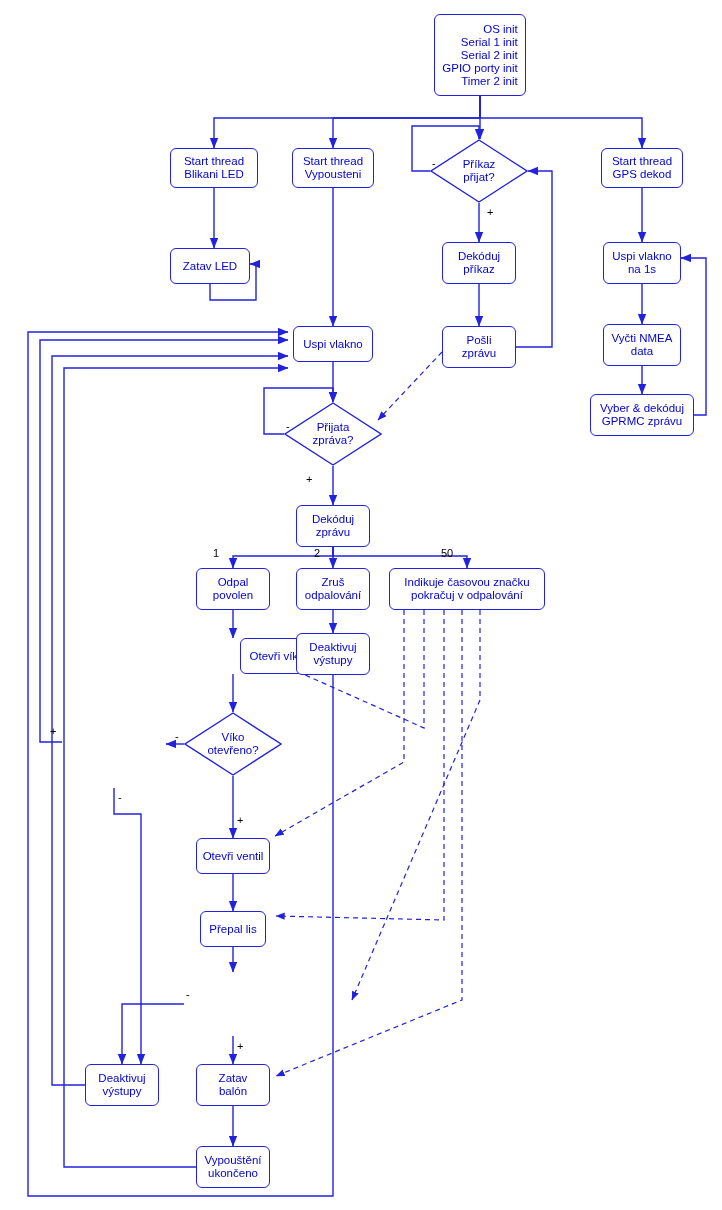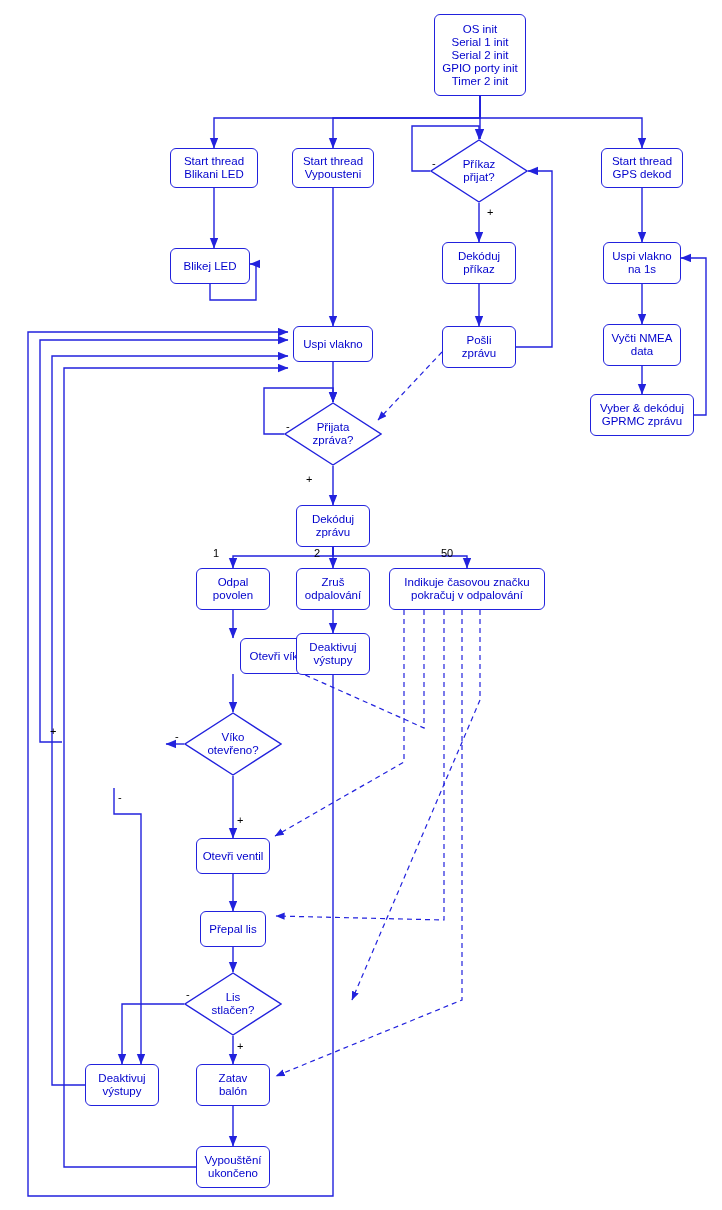--- a/index.html
+++ b/index.html
@@ -145,41 +145,41 @@
     <g stroke="#2222dd" stroke-width="1.2" fill="none" stroke-dasharray="5,4" marker-end="url(#arrow)">
       <path d="M442,352 L378,420"></path>
       <path d="M404,610 L404,762 L275,836"></path>
       <path d="M424,610 L424,728 L276,662"></path>
       <path d="M444,610 L444,920 L276,916"></path>
       <path d="M462,610 L462,1000 L276,1076"></path>
       <path d="M480,610 L480,700 L352,1000"></path>
     </g>
   </svg>
 
-  <div class="node box" style="left:434px;top:14px;width:92px;height:82px;"><span>OS init
+  <div class="node box" style="left:434px;top:14px;width:92px;height:82px;text-align:right;"><span>OS init
 Serial 1 init
 Serial 2 init
 GPIO porty init
 Timer 2 init</span></div>
   <div class="node box" style="left:170px;top:148px;width:88px;height:40px;"><span>Start thread
 Blikani LED</span></div>
   <div class="node box" style="left:292px;top:148px;width:82px;height:40px;"><span>Start thread
 Vypousteni</span></div>
 
   <div class="node diamond-wrap" style="left:430px;top:139px;width:98px;height:64px;">
     <svg class="diamond-shape" viewBox="0 0 98 64">
         <polygon points="49,1 97,32 49,63 1,32" fill="#ffffff" stroke="#2222dd" stroke-width="1.4"></polygon>
       </svg>
     <div class="diamond-label">Příkaz
 přijat?</div>
   </div>
 
   <div class="node box" style="left:601px;top:148px;width:82px;height:40px;"><span>Start thread
 GPS dekod</span></div>
-  <div class="node box" style="left:170px;top:248px;width:80px;height:36px;"><span>Blikej LED</span></div>
+  <div class="node box" style="left:170px;top:248px;width:80px;height:36px;"><span>Zatav LED</span></div>
   <div class="node box" style="left:442px;top:242px;width:74px;height:42px;"><span>Dekóduj
 příkaz</span></div>
   <div class="node box" style="left:603px;top:242px;width:78px;height:42px;"><span>Uspi vlakno
 na 1s</span></div>
   <div class="node box" style="left:293px;top:326px;width:80px;height:36px;"><span>Uspi vlakno</span></div>
   <div class="node box" style="left:442px;top:326px;width:74px;height:42px;"><span>Pošli
 zprávu</span></div>
   <div class="node box" style="left:603px;top:324px;width:78px;height:42px;"><span>Vyčti NMEA
 data</span></div>
   <div class="node box" style="left:590px;top:394px;width:104px;height:42px;"><span>Vyber &amp; dekóduj
@@ -210,27 +210,20 @@
     <svg class="diamond-shape" viewBox="0 0 98 64">
         <polygon points="49,1 97,32 49,63 1,32" fill="#ffffff" stroke="#2222dd" stroke-width="1.4"></polygon>
       </svg>
     <div class="diamond-label">Víko
 otevřeno?</div>
   </div>
 
   <div class="node box" style="left:196px;top:838px;width:74px;height:36px;"><span>Otevři ventil</span></div>
   <div class="node box" style="left:200px;top:911px;width:66px;height:36px;"><span>Přepal lis</span></div>
 
-  <div class="node diamond-wrap" style="left:184px;top:972px;width:98px;height:64px;">
-    <svg class="diamond-shape" viewBox="0 0 98 64">
-        <polygon points="49,1 97,32 49,63 1,32" fill="#ffffff" stroke="#2222dd" stroke-width="1.4"></polygon>
-      </svg>
-    <div class="diamond-label">Lis
-stlačen?</div>
-  </div>
 
   <div class="node box" style="left:85px;top:1064px;width:74px;height:42px;"><span>Deaktivuj
 výstupy</span></div>
   <div class="node box" style="left:196px;top:1064px;width:74px;height:42px;"><span>Zatav
 balón</span></div>
   <div class="node box" style="left:196px;top:1146px;width:74px;height:42px;justify-content:center;"><span>Vypouštění
 ukončeno</span></div>
 
   <div class="edge-label" style="left:432px;top:157px;">-</div>
   <div class="edge-label" style="left:487px;top:206px;">+</div>

